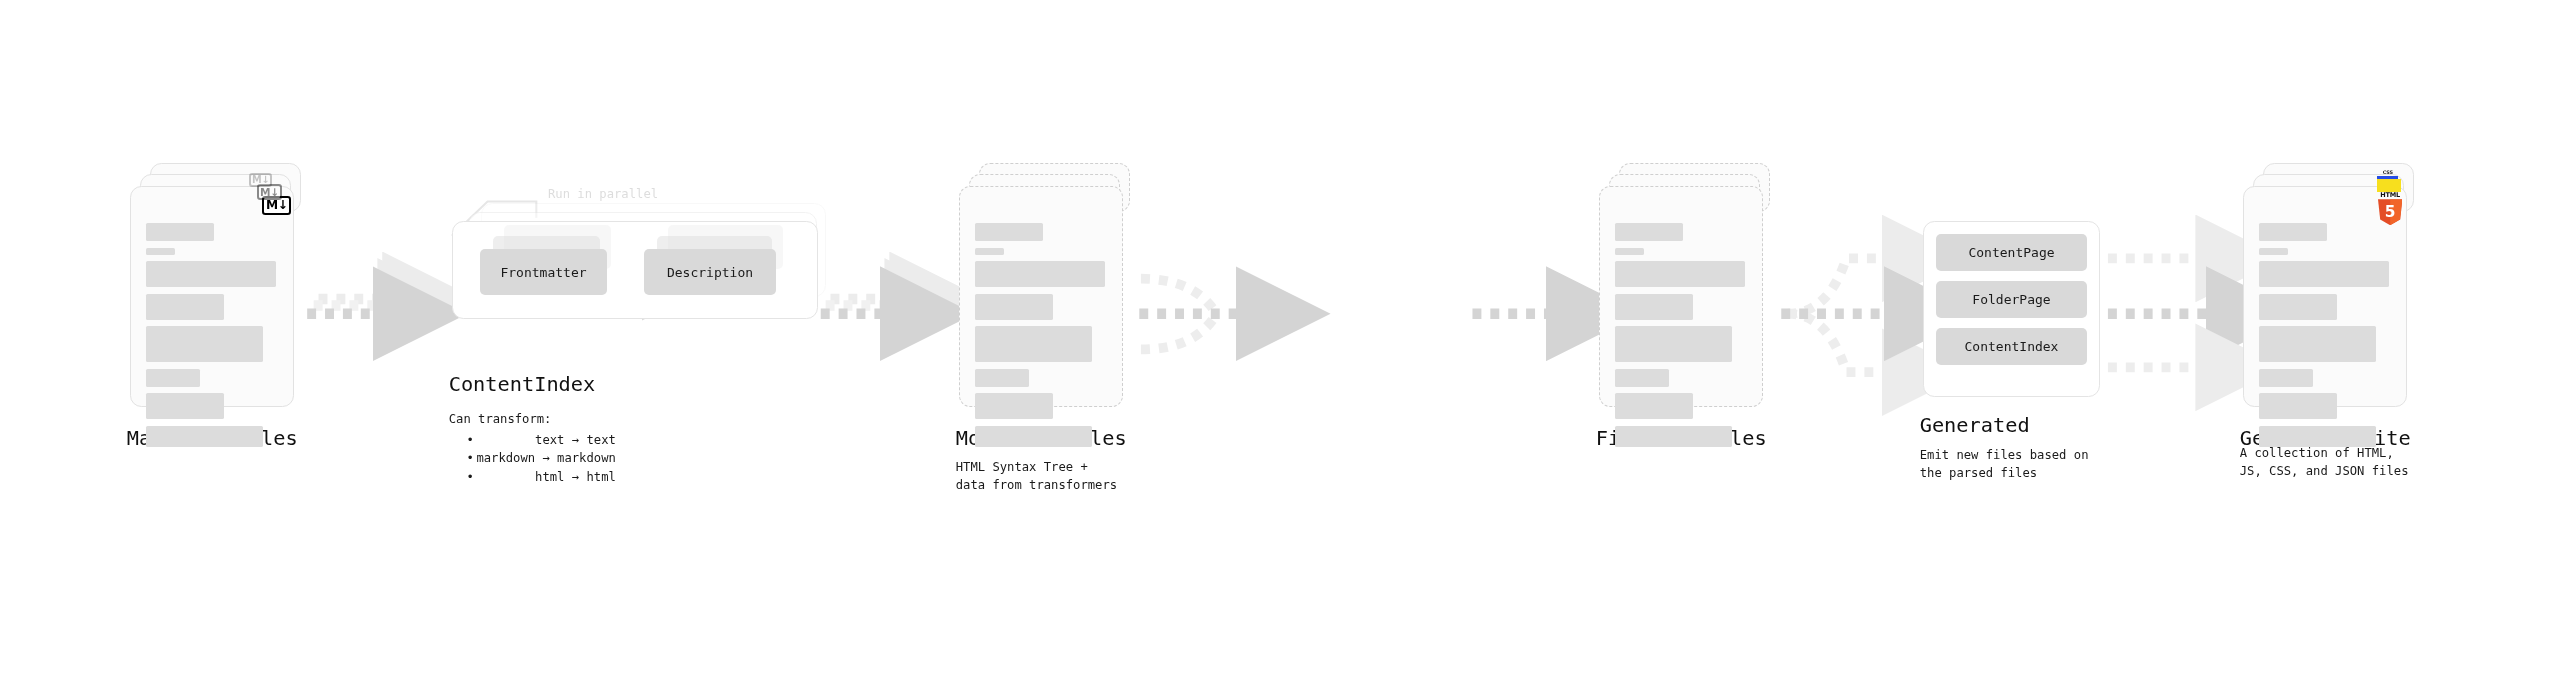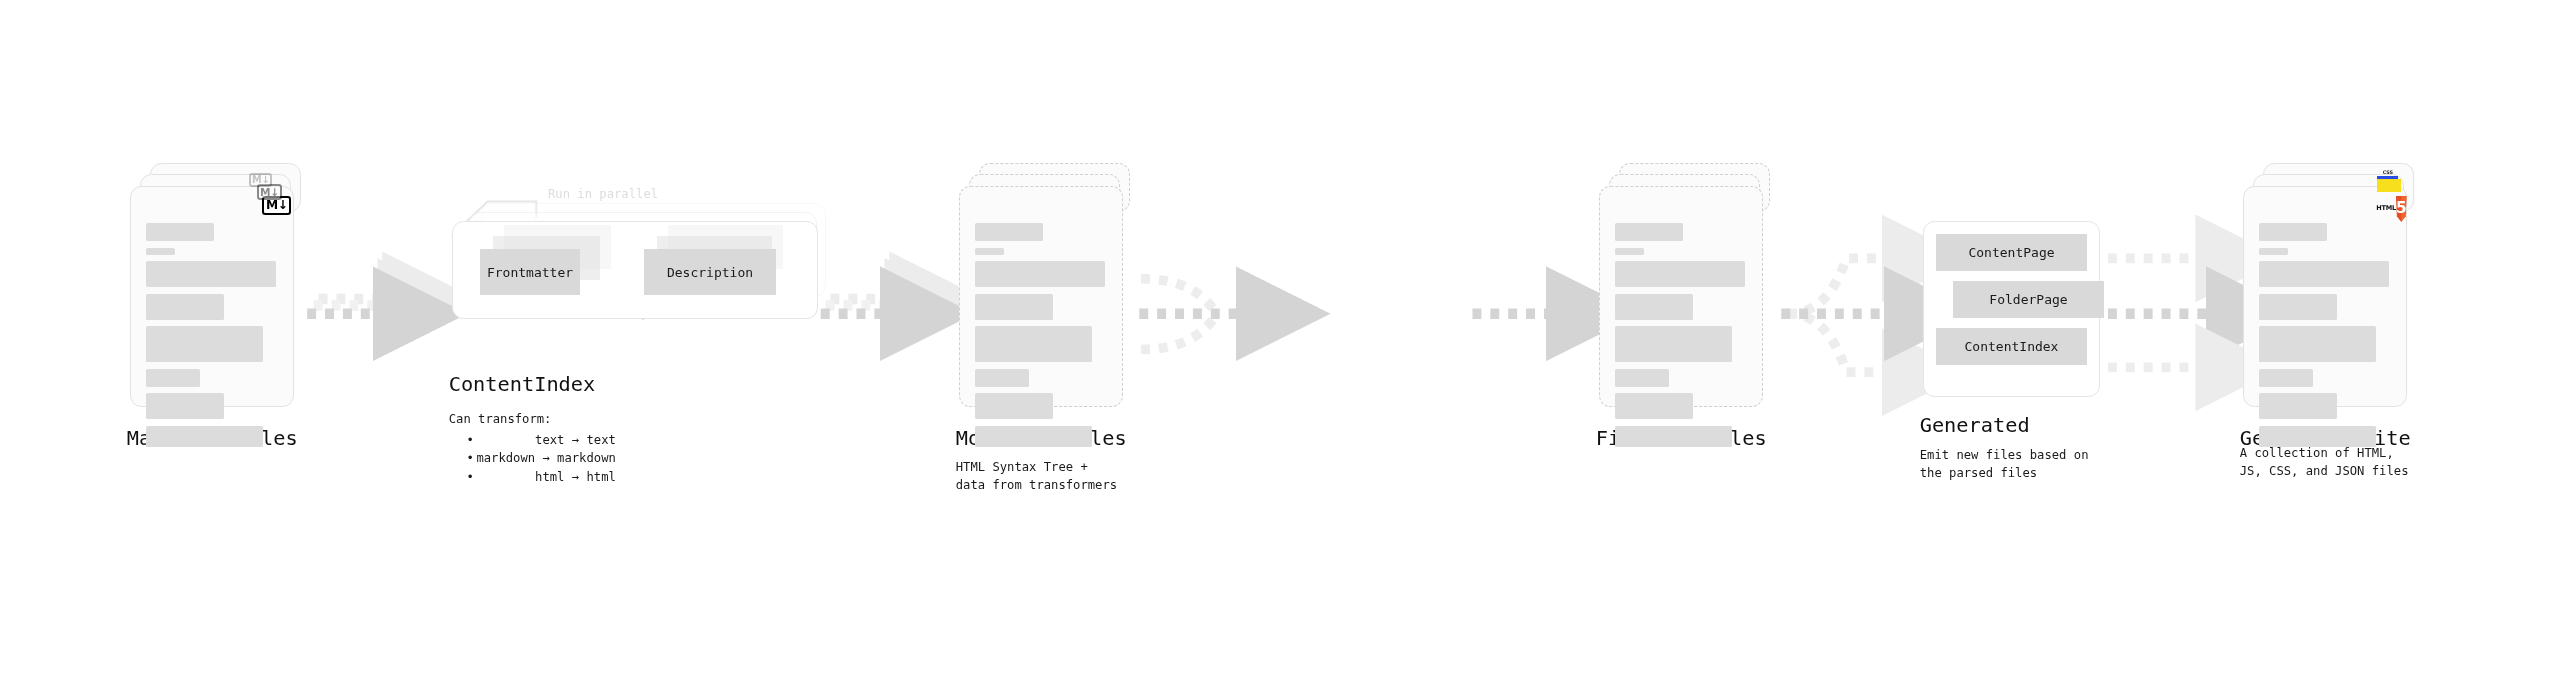--- a/index.html
+++ b/index.html
@@ -55,21 +55,21 @@
     background: #fff;
     display: flex; align-items: center; justify-content: center;
     font-family: "DejaVu Sans", "Liberation Sans", sans-serif;
     font-weight: 700; font-size: 12.2px; line-height: 1; color: #000;
     letter-spacing: -0.4px;
   }
 
   .html5-badge {
     right: 9.8px; top: 29px;
     width: 28px; height: 34px;
-    display: flex; flex-direction: row; align-items: center;
+    display: flex; flex-direction: column; align-items: center;
   }
   .html5-word {
     font-family: "DejaVu Sans", "Liberation Sans", sans-serif;
     font-size: 6.5px; font-weight: 700; color: #111; letter-spacing: -0.2px;
     line-height: 1; margin-bottom: 0.8px;
   }
   .html5-shield {
     width: 24.4px; height: 26px;
     background: #e44d26;
     clip-path: polygon(0% 0%, 100% 0%, 91% 78%, 50% 100%, 9% 78%);
@@ -112,21 +112,21 @@
   .group-box {
     position: absolute;
     border: 1.6px solid #e4e4e4;
     border-radius: 11.4px;
     background: #ffffff;
   }
 
   .chip {
     position: absolute;
     background: #d9d9d9;
-    border-radius: 0;
+    border-radius: 5px;
     display: flex; align-items: center; justify-content: center;
     color: #1a1a1a;
     font-family: "DejaVu Sans Mono", "Liberation Mono", monospace;
     font-size: 13px;
     white-space: nowrap;
   }
 
   .ghost { opacity: 0.45; }
   .ghost2 { opacity: 0.22; }
 
@@ -260,21 +260,21 @@
   </div>
 
   <div class="node" style="left:452px; top:218px;">
     <div class="group-stack" style="width:374px; height:106px;">
       <div class="group-box ghost2" style="left:29px; top:-14.6px; width:345px; height:94px;"></div>
       <div class="group-box ghost" style="left:16.3px; top:-6.5px;  width:349px; height:98px;"></div>
       <div class="group-box" style="left:0px;  top:3.3px;  width:366px; height:98px;"></div>
 
       <div class="chip ghost2" style="left:52px;  top:6.5px;  width:107px; height:44px;"></div>
       <div class="chip ghost" style="left:41px;  top:18px; width:107px; height:44px;"></div>
-      <div class="chip" style="left:28px; top:31px; width:100px; height:46px;">Frontmatter</div>
+      <div class="chip" style="left:28px; top:31px; width:127px; height:46px;">Frontmatter</div>
 
       <div class="chip ghost2" style="left:216px; top:6.5px;  width:115px; height:44px;"></div>
       <div class="chip ghost" style="left:205px; top:18px; width:115px; height:44px;"></div>
       <div class="chip" style="left:192px; top:31px; width:132px; height:46px;">Description</div>
     </div>
 
     <div class="parallel-note" style="left:96px; top:-31px;">Run in parallel</div>
     <div class="title" style="left:-3.3px; top:154px;">ContentIndex</div>
     <div class="subtitle" style="left:-3.3px; top:193px;">Can transform:</div>
     <div class="sub-list" style="left:13px; top:213px;">
@@ -324,21 +324,21 @@
         </div>
       </div>
     </div>
     <div class="title" style="left:-3.3px; top:263px;">Filtered files</div>
   </div>
 
   <div class="node" style="left:1923px; top:221px;">
     <div class="group-stack" style="width:180px; height:180px;">
       <div class="group-box" style="left:0; top:0; width:177px; height:176px;"></div>
       <div class="chip" style="left:13px; top:13px;  width:151px; height:37px;">ContentPage</div>
-      <div class="chip" style="left:13px; top:60px;  width:151px; height:37px;margin-left:17px;">FolderPage</div>
+      <div class="chip" style="left:13px; top:60px;  width:151px; height:37px;">FolderPage</div>
       <div class="chip" style="left:13px; top:107px; width:151px; height:37px;">ContentIndex</div>
     </div>
     <div class="title" style="left:-3.3px; top:192px;">Generated</div>
     <div class="subtitle" style="left:-3.3px; top:226px;">Emit new files based on
 the parsed files</div>
   </div>
 
   <div class="node" style="left:2243px; top:163px;">
     <div class="doc-stack">
       <div class="doc-sheet back2"></div>

